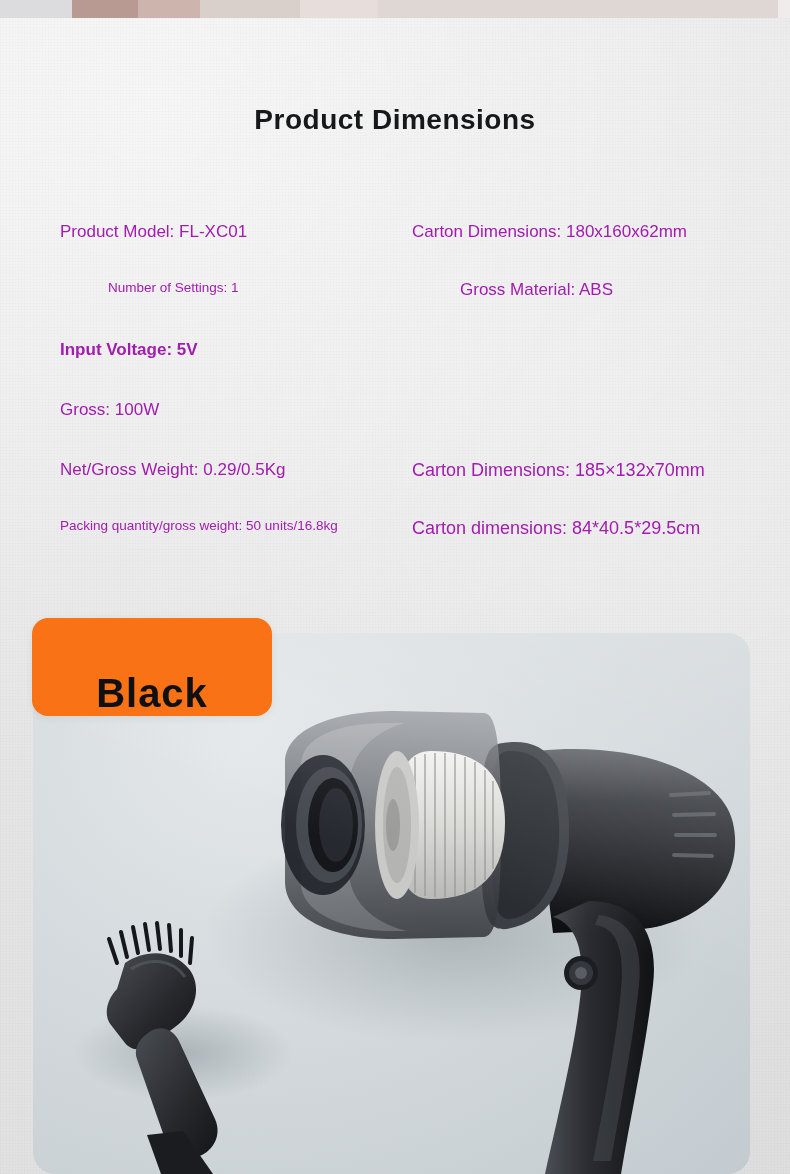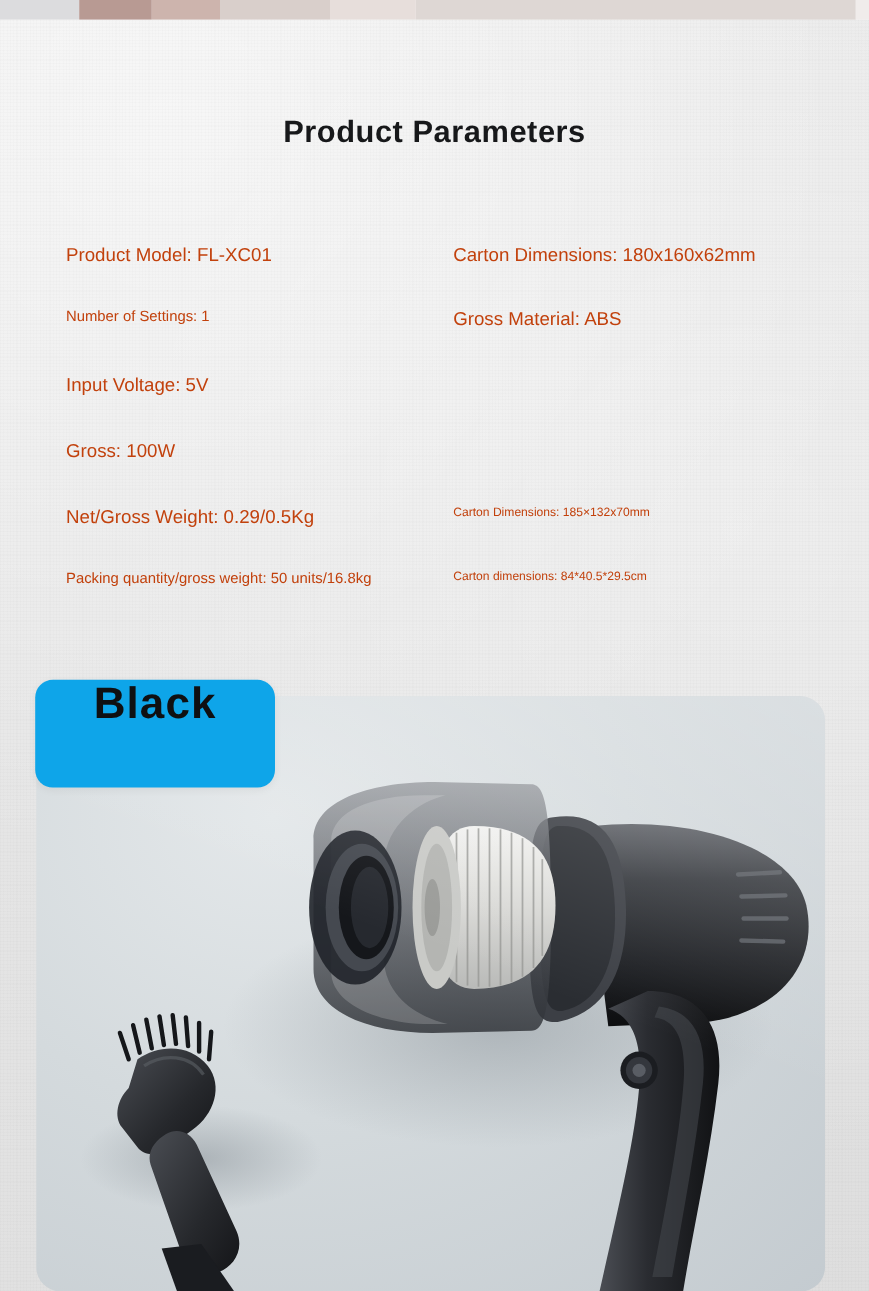--- a/index.html
+++ b/index.html
@@ -78,49 +78,49 @@
     top: 222px;
     left: 50px;
     width: 700px;
   }
   .spec-row {
     position: relative;
     width: 700px;
   }
   .spec-cell {
     position: absolute;
-    color: #c2410c;
+    color: #a21caf;
     white-space: nowrap;
   }
   .col-left  { left: 10px; }
   .col-right { left: 362px; }
 
   .r1 { top: 0px; }
-  .r2 { top: 58px; }
-  .r3 { top: 118px; }
+  .r2 { top: 58px; margin-left: 48px; }
+  .r3 { top: 118px; font-weight: bold; }
   .r4 { top: 178px; }
   .r5 { top: 238px; }
   .r6 { top: 296px; }
 
   .fs-17 { font-size: 17px; }
-  .fs-16 { font-size: 11px; }
+  .fs-16 { font-size: 18px; }
   .fs-14 { font-size: 13.5px; }
 
   
   .black-card {
     position: absolute;
     left: 32px;
     top: 618px;
-    width: 218px;
+    width: 240px;
     height: 98px;
-    background: #0ea5e9;
+    background: #f97316;
     border-radius: 16px;
     box-shadow: 0 2px 8px rgba(0,0,0,0.06);
     display: flex;
-    align-items: flex-start;
+    align-items: flex-end;
     justify-content: center;
     z-index: 5;
   }
   .black-card span {
     font-size: 40px;
     font-weight: bold;
     color: #0f1012;
     letter-spacing: 1px;
   }
 
@@ -161,21 +161,21 @@
   <div class="band band-b"></div>
   <div class="band band-c"></div>
   <div class="band band-d"></div>
   <div class="band band-e"></div>
   <div class="band band-f"></div>
   <div class="band band-g"></div>
 </div>
 
 <div class="page-bg"></div>
 
-<div class="section-title">Product Parameters</div>
+<div class="section-title">Product Dimensions</div>
 
 <div class="specs">
   <div class="spec-row">
     <div class="spec-cell col-left r1 fs-17">Product Model: FL-XC01</div>
     <div class="spec-cell col-right r1 fs-17">Carton Dimensions: 180x160x62mm</div>
   </div>
   <div class="spec-row">
     <div class="spec-cell col-left r2 fs-14">Number of Settings: 1</div>
     <div class="spec-cell col-right r2 fs-17">Gross Material: ABS</div>
   </div>

